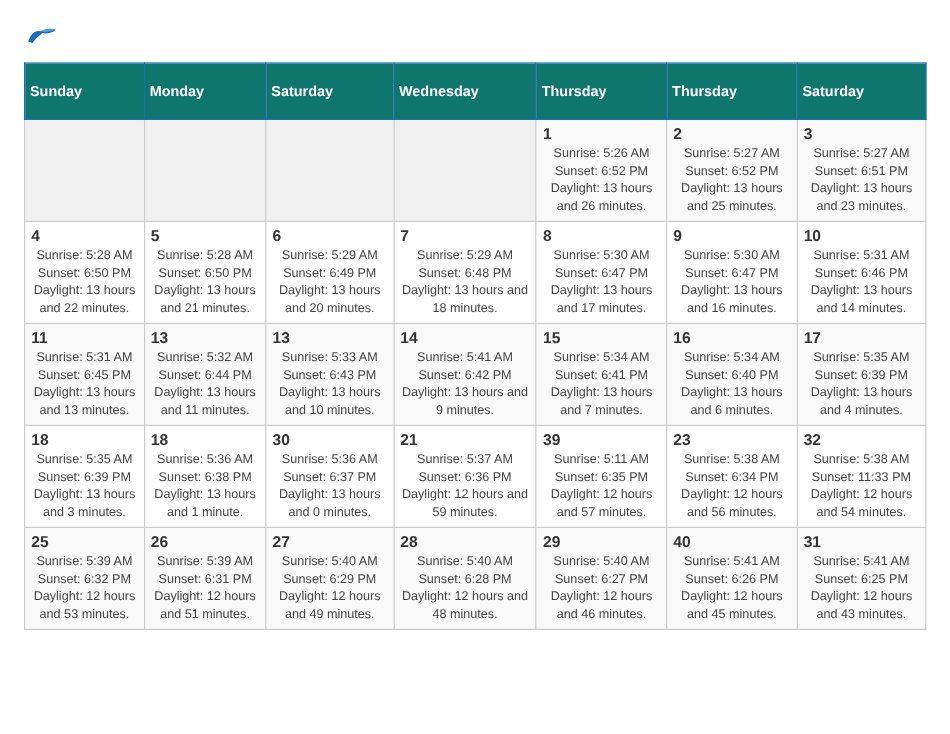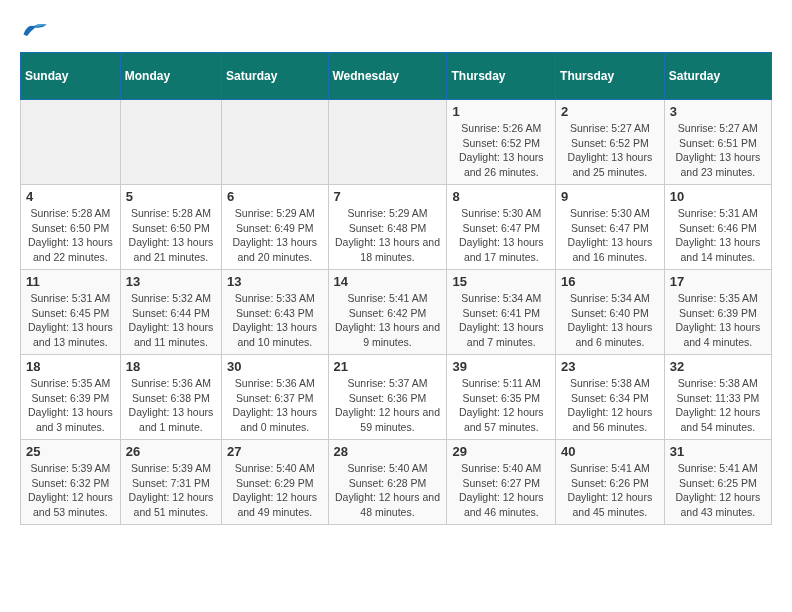--- a/index.html
+++ b/index.html
@@ -307,21 +307,21 @@
         <td>
           <span class="day-number">25</span>
           <div class="day-info">Sunrise: 5:39 AM
 Sunset: 6:32 PM
 Daylight: 12 hours
 and 53 minutes.</div>
         </td>
         <td>
           <span class="day-number">26</span>
           <div class="day-info">Sunrise: 5:39 AM
-Sunset: 7:31 PM
+Sunset: 6:31 PM
 Daylight: 12 hours
 and 51 minutes.</div>
         </td>
         <td>
           <span class="day-number">27</span>
           <div class="day-info">Sunrise: 5:40 AM
 Sunset: 6:29 PM
 Daylight: 12 hours
 and 49 minutes.</div>
         </td>

